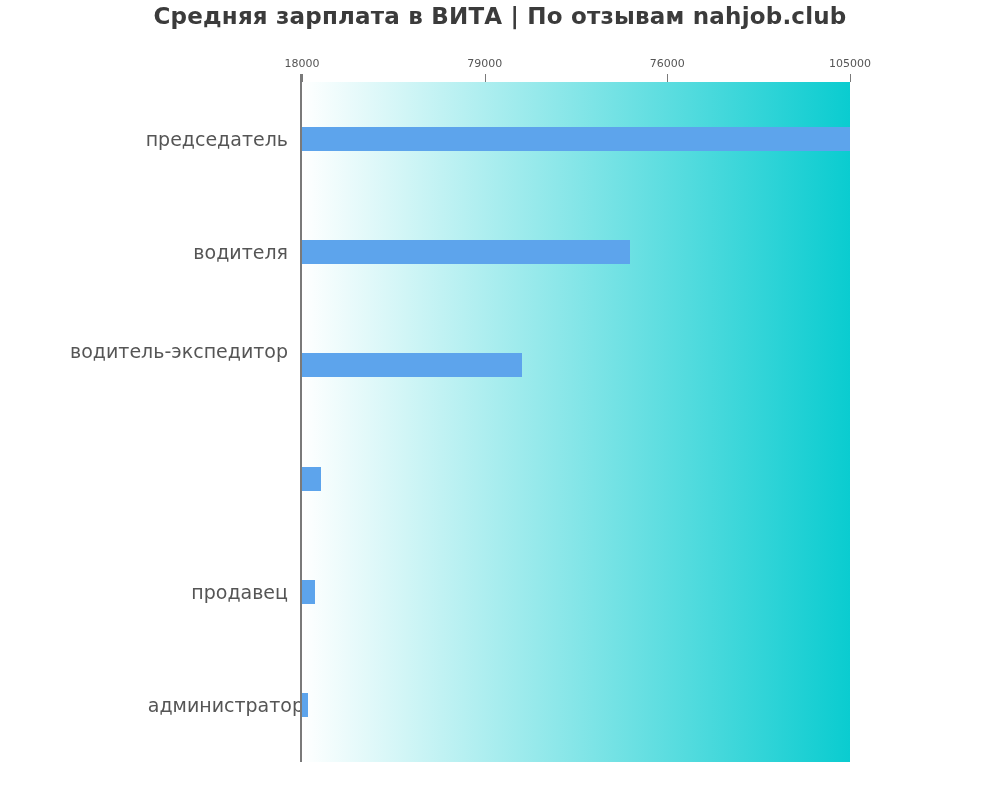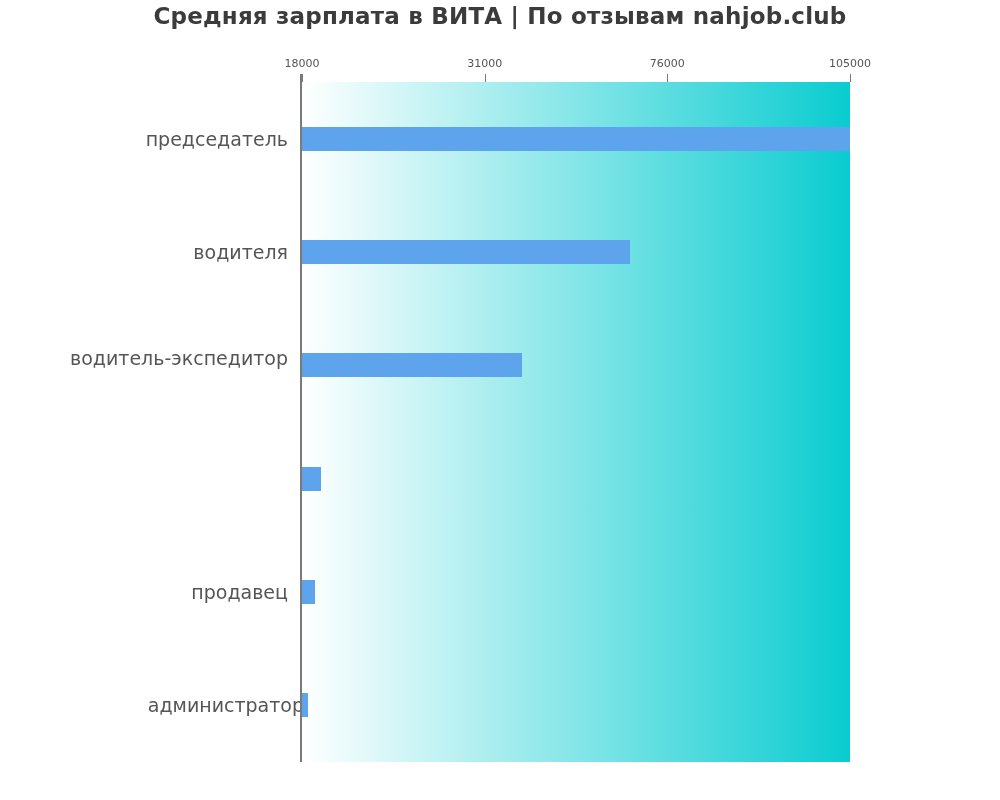--- a/index.html
+++ b/index.html
@@ -77,30 +77,30 @@
   }
 </style>
 </head>
 <body>
 
 <div class="figure">
   <div class="chart-title" style="color: rgb(59, 59, 59);">Средняя зарплата в ВИТА | По отзывам nahjob.club</div>
   <div class="category-labels">
       <div class="cat-label" style="top: 0px; height: 113.333px; color: rgb(85, 85, 85);">председатель</div>
       <div class="cat-label" style="top: 113.333px; height: 113.333px; color: rgb(85, 85, 85);">водителя</div>
-      <div class="cat-label" style="top: 219px; height: 113.333px; color: rgb(85, 85, 85);">водитель-экспедитор</div>
+      <div class="cat-label" style="top: 212px; height: 113.333px; color: rgb(85, 85, 85);">водитель-экспедитор</div>
       <div class="cat-label" style="top: 453.333px; height: 113.333px; color: rgb(85, 85, 85);">продавец</div>
       <div class="cat-label" style="top: 566.667px; height: 113.333px; color: rgb(85, 85, 85); padding-left: 16px;">администратор</div>
     </div>
   <div class="plot" style="background: linear-gradient(90deg, rgb(255, 255, 255) 0%, rgb(10, 204, 208) 100%);">
     <div class="axis-line" style="background: rgb(122, 122, 122);"></div>
   <div class="tick" style="left: 0%; background: rgb(122, 122, 122);"></div>
       <div class="tick-label" style="left: 0%; color: rgb(85, 85, 85);">18000</div>
       <div class="tick" style="left: 33.3333%; background: rgb(122, 122, 122);"></div>
-      <div class="tick-label" style="left: 33.3333%; color: rgb(85, 85, 85);">31000</div>
+      <div class="tick-label" style="left: 33.3333%; color: rgb(85, 85, 85);">79000</div>
       <div class="tick" style="left: 66.6667%; background: rgb(122, 122, 122);"></div>
       <div class="tick-label" style="left: 66.6667%; color: rgb(85, 85, 85);">76000</div>
       <div class="tick" style="left: 100%; background: rgb(122, 122, 122);"></div>
       <div class="tick-label" style="left: 100%; color: rgb(85, 85, 85);">105000</div>
       <div class="bar" style="top: 44.6667px; height: 24px; width: 100%; background: rgb(93, 164, 236);"></div>
       <div class="bar" style="top: 158px; height: 24px; width: 59.7701%; background: rgb(93, 164, 236);"></div>
       <div class="bar" style="top: 271.333px; height: 24px; width: 40.2299%; background: rgb(93, 164, 236);"></div>
       <div class="bar" style="top: 384.667px; height: 24px; width: 3.44828%; background: rgb(93, 164, 236);"></div>
       <div class="bar" style="top: 498px; height: 24px; width: 2.29885%; background: rgb(93, 164, 236);"></div>
       <div class="bar" style="top: 611.333px; height: 24px; width: 1.14943%; background: rgb(93, 164, 236);"></div>

